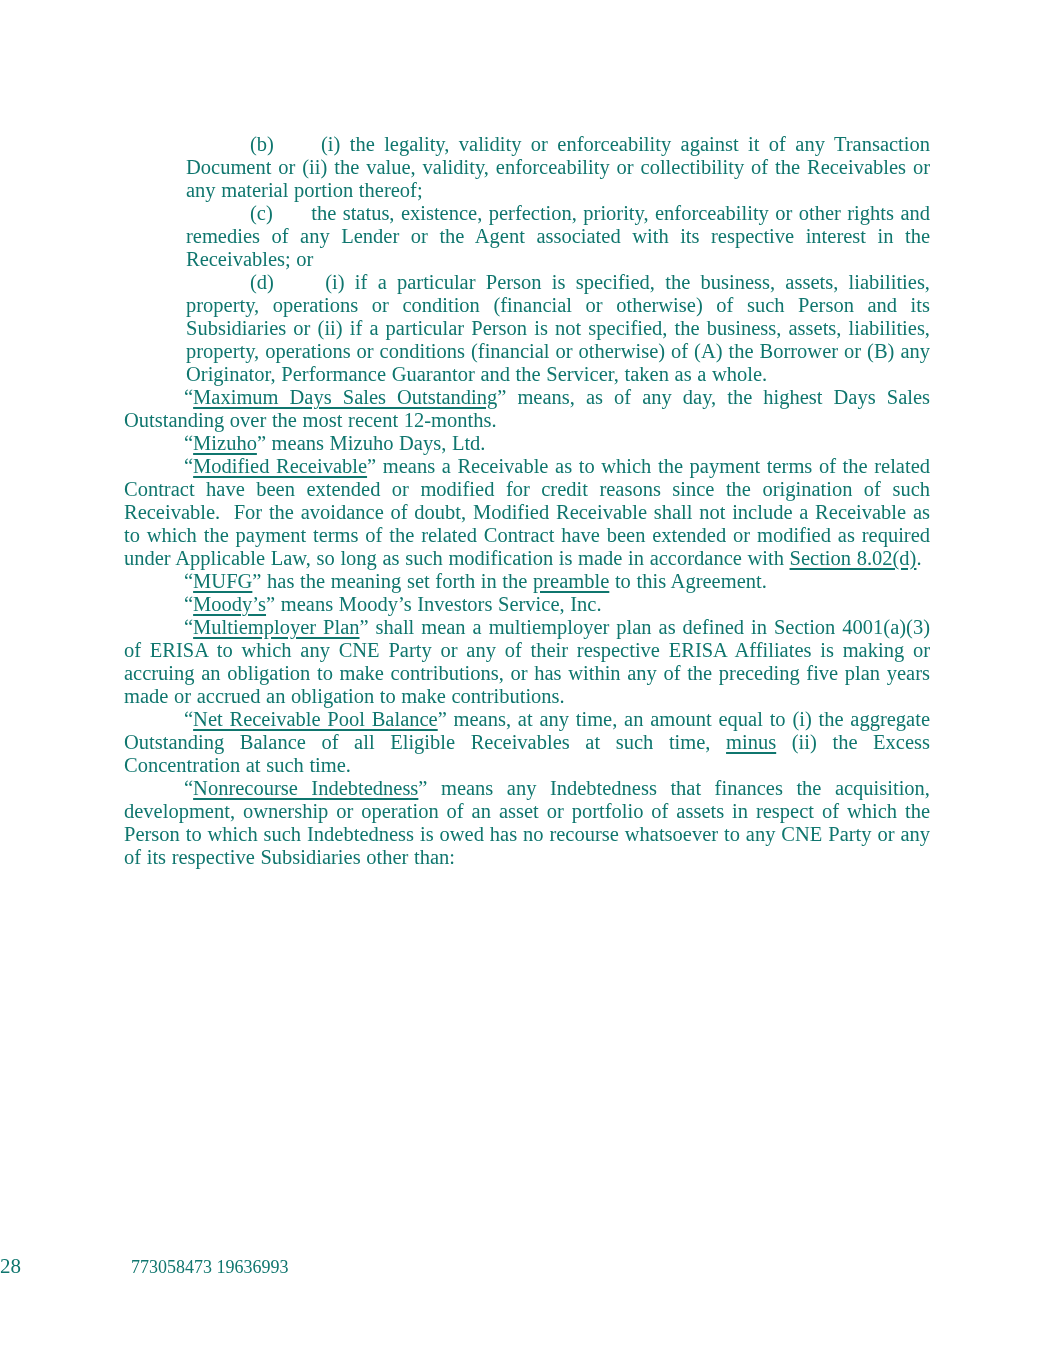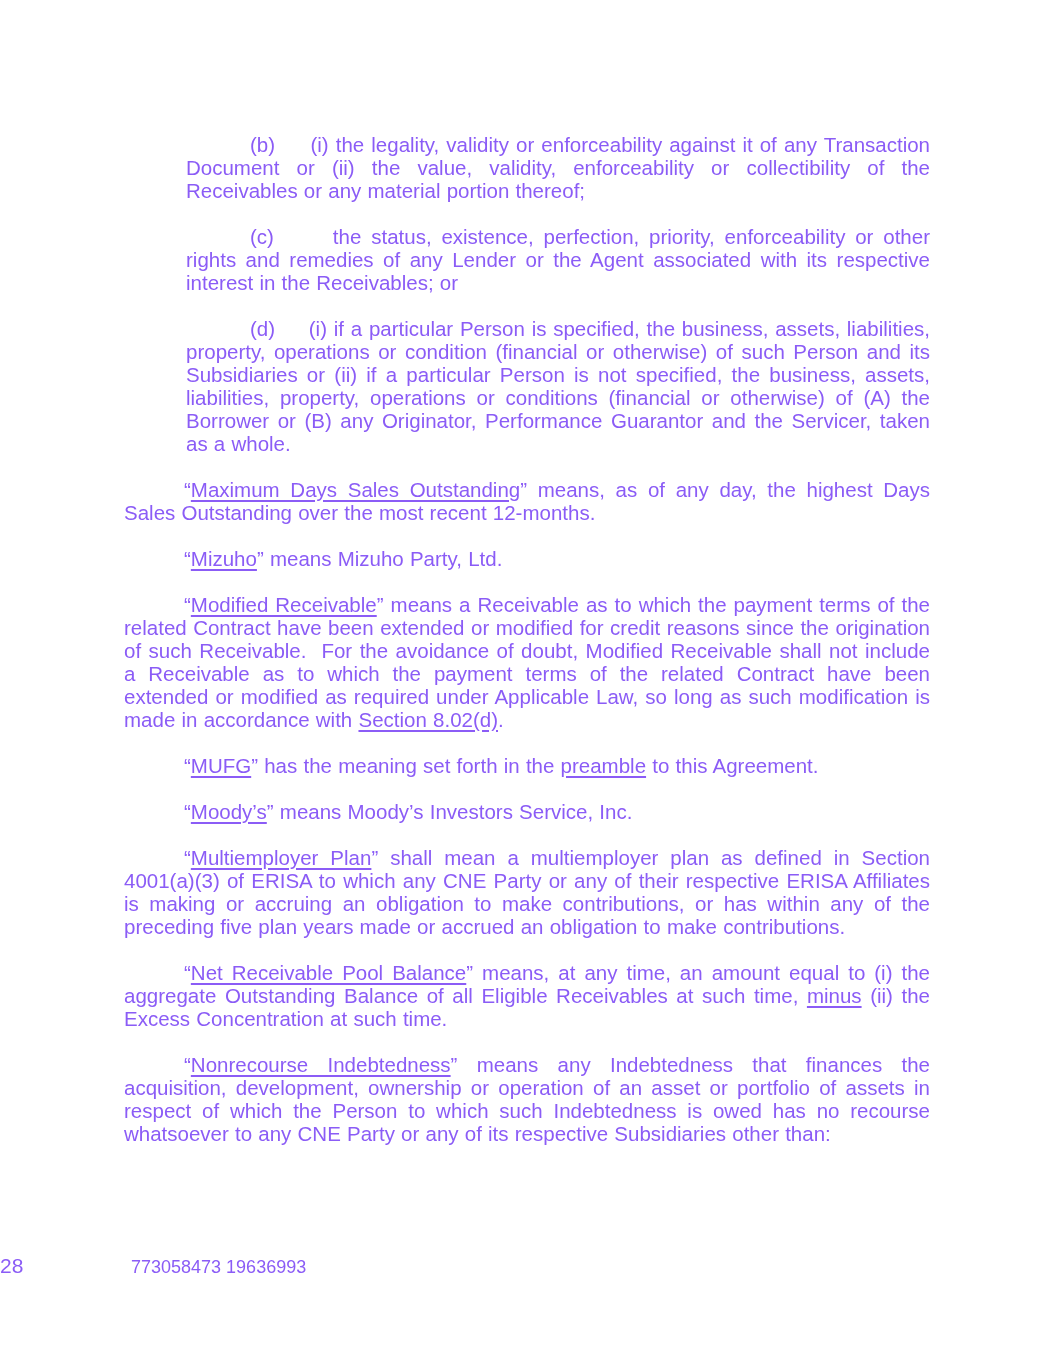--- a/index.html
+++ b/index.html
@@ -5,38 +5,38 @@
   html, body {
     margin: 0;
     padding: 0;
     background: #ffffff;
   }
   .page {
     position: relative;
     width: 1019px;
     height: 1365px;
     background: #ffffff;
-    color: #8b5cf6;
-    font-family: Liberation Sans, sans-serif;
+    color: #0f766e;
+    font-family: Liberation Serif, serif;
     overflow: hidden;
   }
   .content {
     position: absolute;
     left: 124px;
     top: 133px;
     width: 806px;
   }
   p.para {
     margin: 0;
     font-size: 20.5px;
     line-height: 23px;
     text-align: justify;
     word-spacing: 0.5px;
   }
-  p.para + p.para { margin-top: 23px; }
+  p.para + p.para { }
   p.bq {
     margin-left: 62px;
     text-indent: 64px;
   }
   p.def { text-indent: 60px; }
   .u {
     text-decoration: underline;
     text-decoration-thickness: 1.5px;
     text-underline-offset: 3px;
   }
@@ -65,21 +65,21 @@
 </style>
 </head>
 <body>
 
 <div class="page">
   <main class="content">
     <p class="para bq"><span>(b)&nbsp;&nbsp;&nbsp;&nbsp;&nbsp;(i) the legality, validity or enforceability against it of any Transaction Document or (ii) the value, validity, enforceability or collectibility of the Receivables or any material portion thereof;</span></p>
     <p class="para bq"><span>(c)&nbsp;&nbsp;&nbsp;&nbsp;&nbsp;&nbsp;the status, existence, perfection, priority, enforceability or other rights and remedies of any Lender or the Agent associated with its respective interest in the Receivables; or</span></p>
     <p class="para bq"><span>(d)&nbsp;&nbsp;&nbsp;&nbsp;&nbsp;(i) if a particular Person is specified, the business, assets, liabilities, property, operations or condition (financial or otherwise) of such Person and its Subsidiaries or (ii) if a particular Person is not specified, the business, assets, liabilities, property, operations or conditions (financial or otherwise) of (A) the Borrower or (B) any Originator, Performance Guarantor and the Servicer, taken as a whole.</span></p>
     <p class="para def"><span>“</span><span class="u">Maximum Days Sales Outstanding</span><span>” means, as of any day, the highest Days Sales Outstanding over the most recent 12-months.</span></p>
-    <p class="para def"><span>“</span><span class="u">Mizuho</span><span>” means Mizuho Party, Ltd.</span></p>
+    <p class="para def"><span>“</span><span class="u">Mizuho</span><span>” means Mizuho Days, Ltd.</span></p>
     <p class="para def"><span>“</span><span class="u">Modified Receivable</span><span>” means a Receivable as to which the payment terms of the related Contract have been extended or modified for credit reasons since the origination of such Receivable.&nbsp; For the avoidance of doubt, Modified Receivable shall not include a Receivable as to which the payment terms of the related Contract have been extended or modified as required under Applicable Law, so long as such modification is made in accordance with </span><span class="u">Section 8.02(d)</span><span>.</span></p>
     <p class="para def"><span>“</span><span class="u">MUFG</span><span>” has the meaning set forth in the </span><span class="u">preamble</span><span> to this Agreement.</span></p>
     <p class="para def"><span>“</span><span class="u">Moody’s</span><span>” means Moody’s Investors Service, Inc.</span></p>
     <p class="para def"><span>“</span><span class="u">Multiemployer Plan</span><span>” shall mean a multiemployer plan as defined in Section 4001(a)(3) of ERISA to which any CNE Party or any of their respective ERISA Affiliates is making or accruing an obligation to make contributions, or has within any of the preceding five plan years made or accrued an obligation to make contributions.</span></p>
     <p class="para def"><span>“</span><span class="u">Net Receivable Pool Balance</span><span>” means, at any time, an amount equal to (i) the aggregate Outstanding Balance of all Eligible Receivables at such time, </span><span class="u">minus</span><span> (ii) the Excess Concentration at such time.</span></p>
     <p class="para def"><span>“</span><span class="u">Nonrecourse Indebtedness</span><span>” means any Indebtedness that finances the acquisition, development, ownership or operation of an asset or portfolio of assets in respect of which the Person to which such Indebtedness is owed has no recourse whatsoever to any CNE Party or any of its respective Subsidiaries other than:</span></p>
   </main>
 
   <div class="footer-left">773058473 19636993</div>
   <div class="page-number">28</div>

